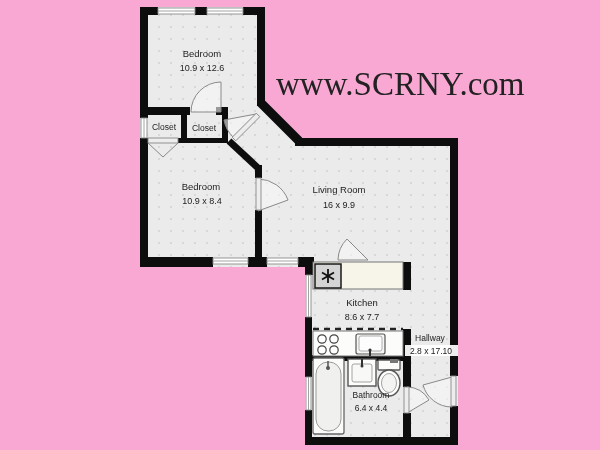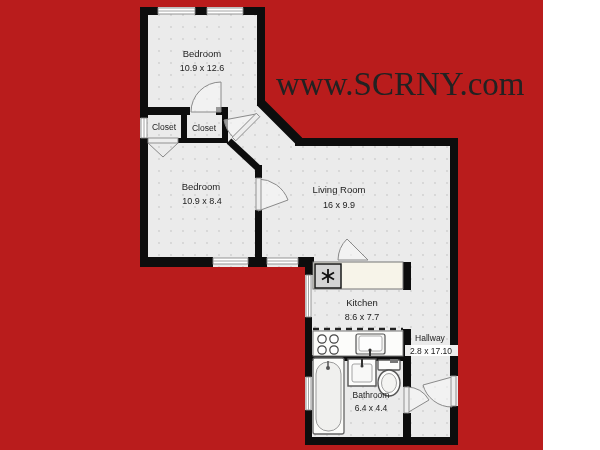--- a/index.html
+++ b/index.html
@@ -1,16 +1,16 @@
 <!DOCTYPE html>
 <html><head>
 <meta charset="utf-8">
 <style>
   html,body{margin:0;padding:0;background:#ffffff;}
-  .page{position:relative;width:543px;height:450px;background:#b91c1c;overflow:hidden;}
+  .page{position:relative;width:600px;height:450px;background:#f9a8d4;overflow:hidden;}
   svg{display:block;}
   svg text{font-family:"Liberation Sans",sans-serif;fill:#222222;}
   .room-name{font-size:9.5px;}
   .room-dims{font-size:9px;}
   .closet-label{font-size:8.5px;}
   .small-label{font-size:8.5px;}
   .small-dims{font-size:8.5px;}
   .watermark-text{font-family:"Liberation Serif",serif;font-size:33px;}
   .wall{fill:#0d0d0d;}
   .wall-line{stroke:#0d0d0d;}

